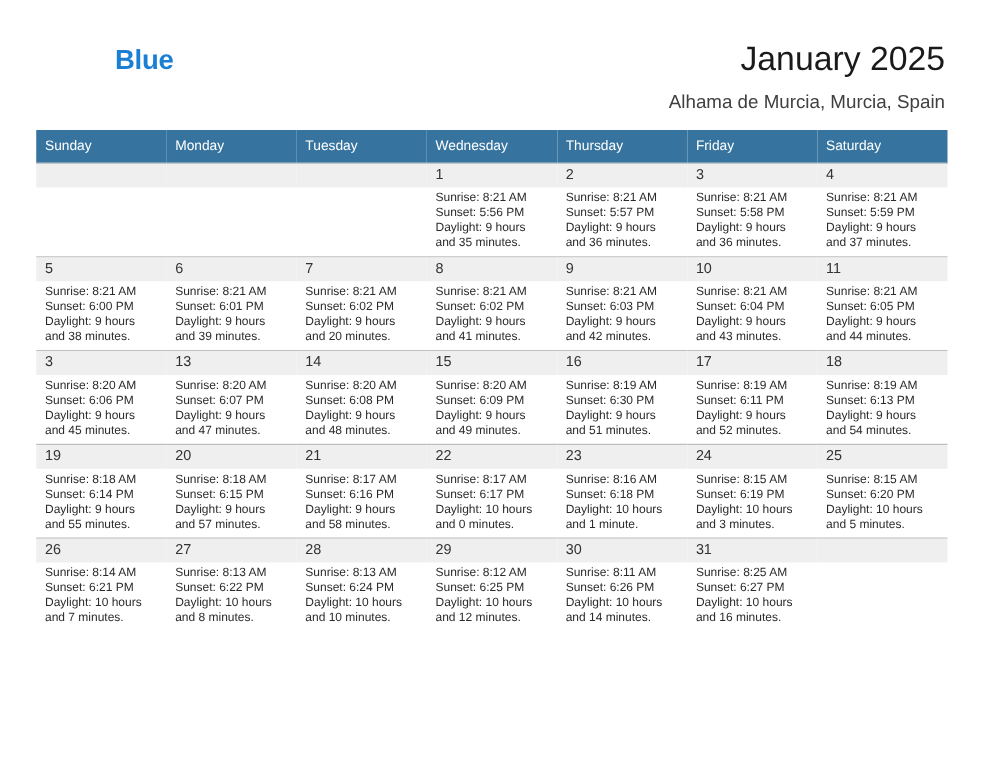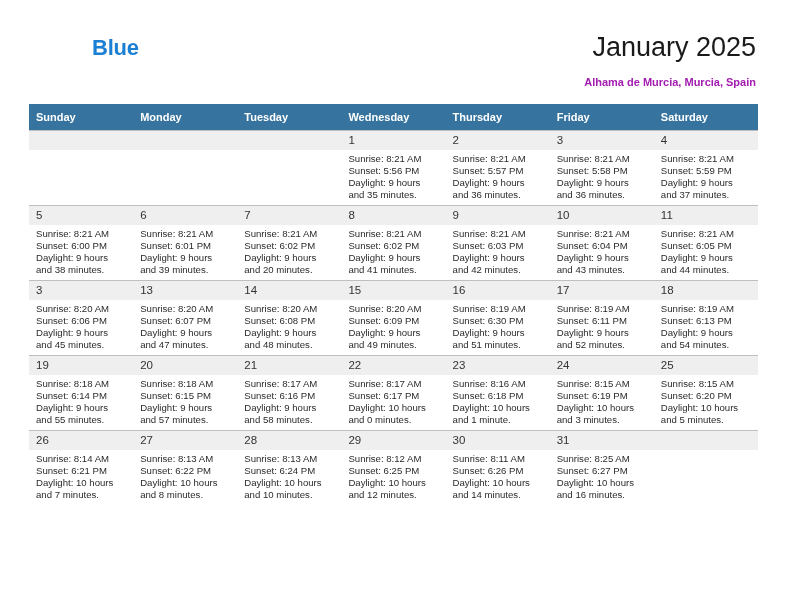--- a/index.html
+++ b/index.html
@@ -74,41 +74,40 @@
     text-align: right;
   }
   .cal-title {
     font-size: 27px;
     line-height: 34px;
     color: #1a1a1a;
     font-weight: normal;
     margin: 0;
   }
   .cal-subtitle {
-    font-size: 11px;
+    font-size: 15px;
     line-height: 20px;
-    color: #a21caf;
+    color: #404040;
     margin: 8px 0 0 0;
-    font-weight: bold;
   }
 
   
   .calendar {
     position: absolute;
     left: 29px;
     top: 104px;
     width: 729px;
     border-collapse: collapse;
     table-layout: fixed;
   }
   .calendar th {
     background: #36749f;
     color: #ffffff;
     font-size: 11px;
-    font-weight: bold;
+    font-weight: normal;
     text-align: left;
     padding: 6px 0 6px 7px;
     height: 14px;
     border: none;
   }
   .calendar td {
     width: 104.14px;
     height: 74px;
     vertical-align: top;
     padding: 0;

